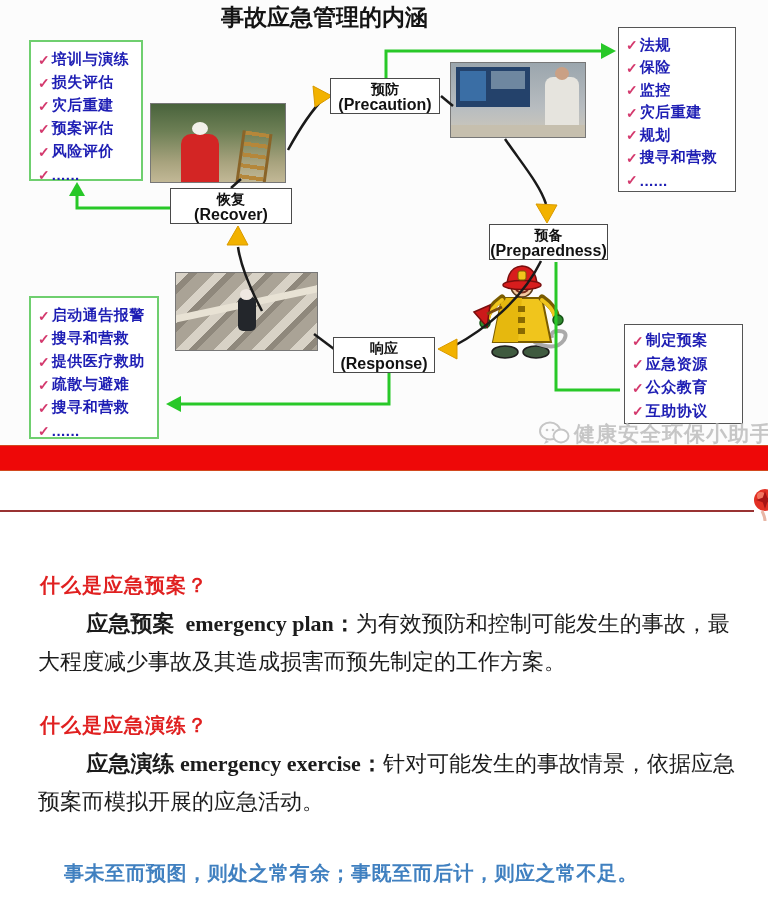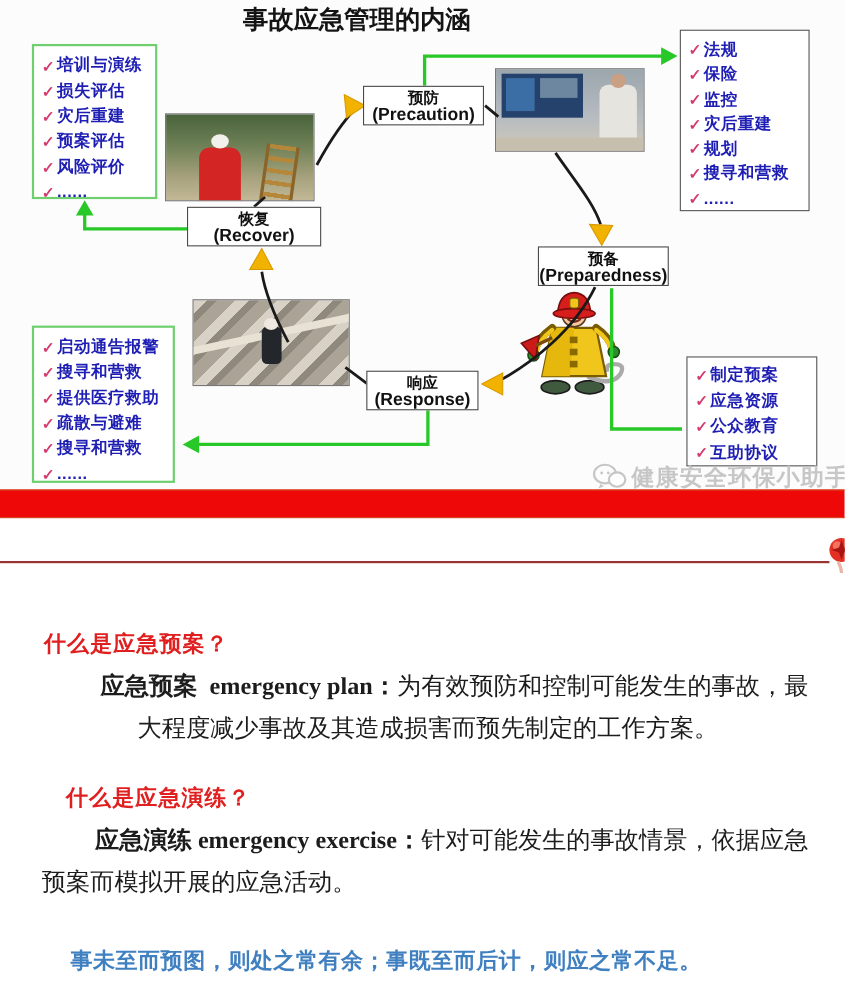--- a/index.html
+++ b/index.html
@@ -68,24 +68,24 @@
   .wm-icon{margin-right:4px;}
 
   .redbar{position:absolute;left:0;top:445px;width:768px;height:26px;background:#ee0808;
      border-top:1.5px solid #d2491f;border-bottom:1.5px solid #d2491f;box-sizing:border-box;z-index:5;}
 
   .divider{position:absolute;left:0;top:510px;width:754px;height:2px;background:#993333;}
   .emblem{position:absolute;left:749px;top:486px;z-index:2;}
 
   .sec-heading{position:absolute;left:40px;font-size:20px;font-weight:700;color:#e02020;letter-spacing:1px;}
   .h1-pos{top:572px;}
-  .h2-pos{top:712px;margin-left:20px;}
+  .h2-pos{top:712px;}
   .para{position:absolute;left:38px;width:702px;margin:0;font-family:"Liberation Serif",serif;
         font-size:22px;color:#1c1c1c;line-height:38px;text-indent:2.2em;}
-  .p1-pos{top:605px;text-align:center;}
+  .p1-pos{top:605px;}
   .p2-pos{top:745px;}
   .lead{font-weight:700;white-space:pre-wrap;}
 
   .quote{position:absolute;left:0;top:860px;width:702px;text-align:center;
          font-size:20px;font-weight:700;color:#4080c0;letter-spacing:0.5px;}
 </style>
 </head>
 <body>
 
 <div id="page">

